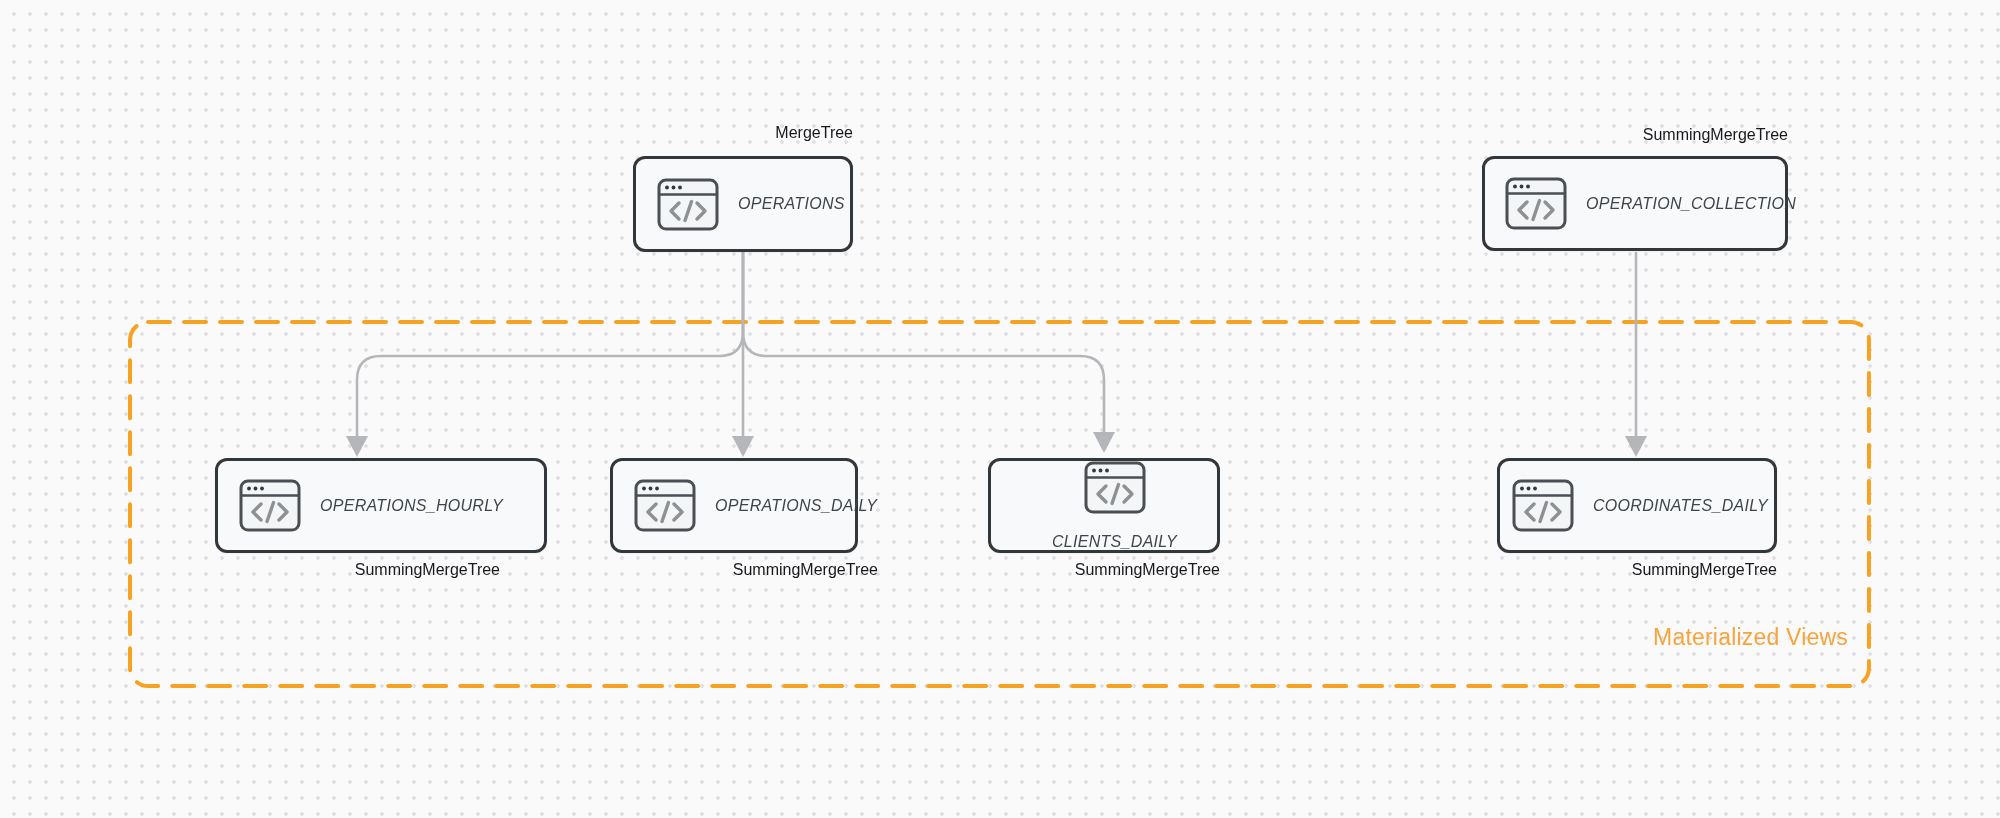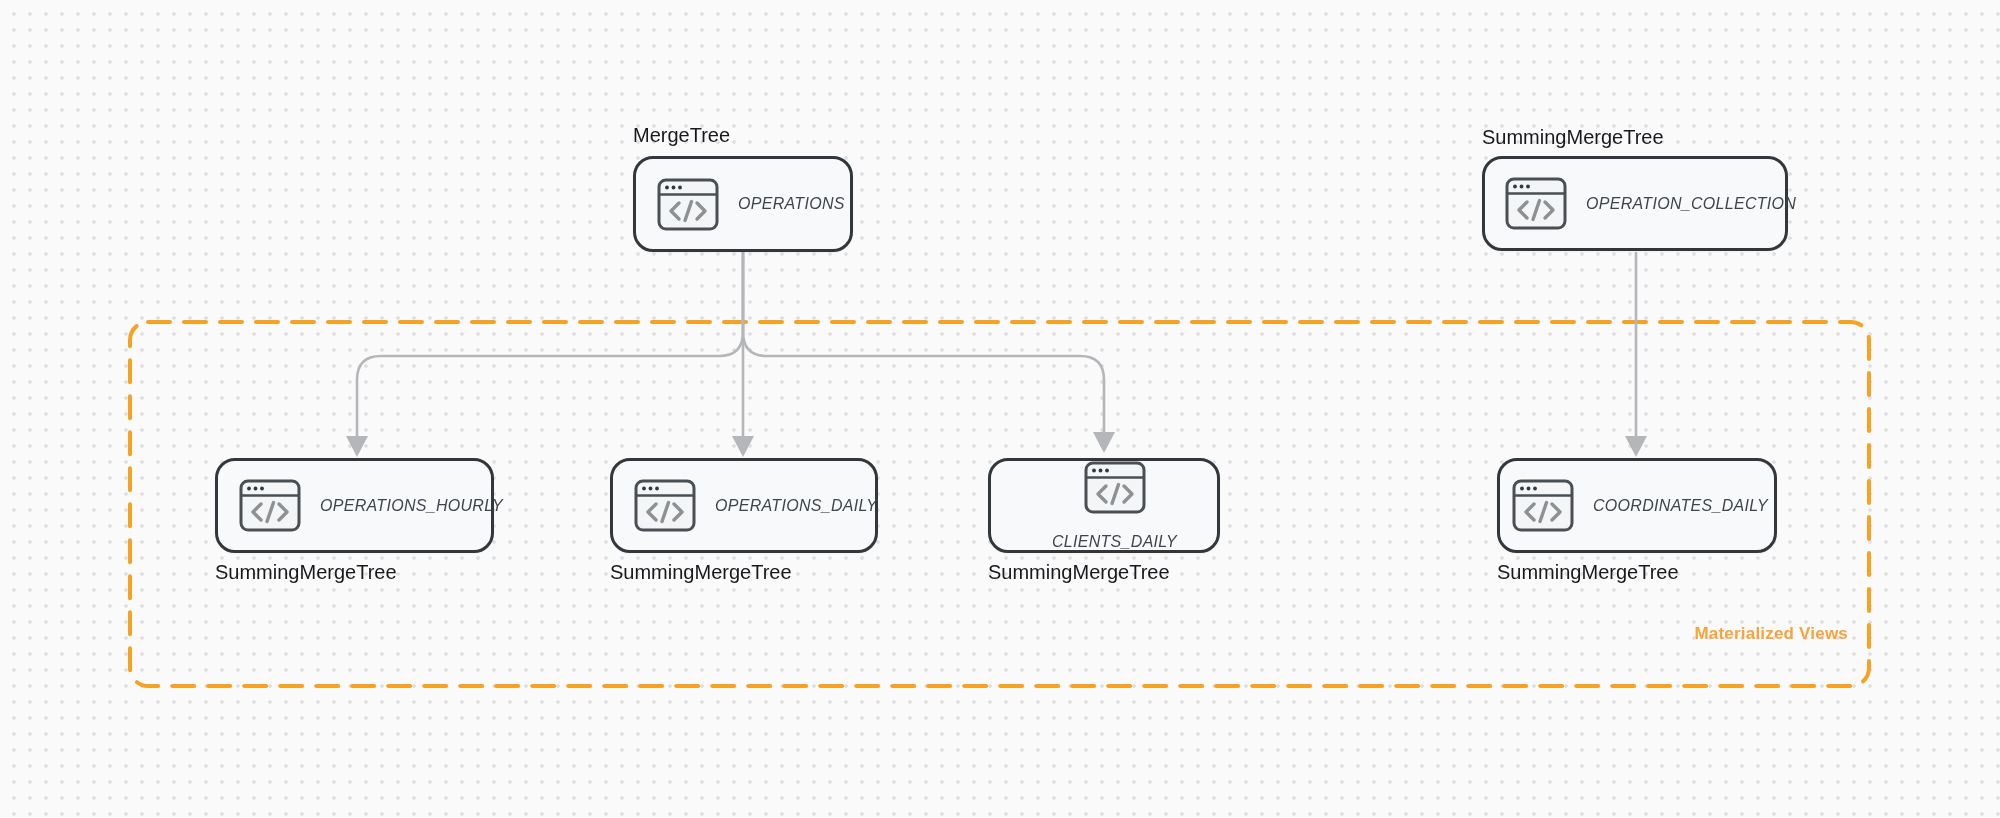--- a/index.html
+++ b/index.html
@@ -22,52 +22,52 @@
   }
   .node {
     position: absolute;
     box-sizing: border-box;
     display: flex;
     align-items: center;
     gap: 19px;
     padding-left: 21px;
     background: #f8f9fa;
     border: 3px solid #32373c;
-    border-radius: 20px;
+    border-radius: 12px;
     box-shadow: 0 1px 2px rgba(0,0,0,0.04);
   }
   .node-label {
     font-style: italic;
     font-size: 16px;
     letter-spacing: 0.3px;
     color: #3f444a;
     white-space: nowrap;
   }
   .engine-label {
     position: absolute;
-    text-align: left;
-    font-size: 20px;
+    text-align: right;
+    font-size: 16px;
     color: #17191c;
     white-space: nowrap;
   }
   .group-label {
     position: absolute;
     top: 624px;
     right: 152px;
-    font-size: 17px;
-    font-weight: 700;
+    font-size: 23px;
+    font-weight: 400;
     letter-spacing: 0.2px;
     color: #f8a33c;
     white-space: nowrap;
   }
   
   .n-operations            { left: 633px;  top: 156px; width: 220px; height: 96px; }
   .n-operation-collection  { left: 1482px; top: 156px; width: 306px; height: 95px; padding-left: 20px; }
-  .n-operations-hourly     { left: 215px;  top: 458px; width: 279px; height: 95px; }
-  .n-operations-daily      { left: 610px;  top: 458px; width: 268px; height: 95px; }
+  .n-operations-hourly     { left: 215px;  top: 458px; width: 332px; height: 95px; }
+  .n-operations-daily      { left: 610px;  top: 458px; width: 248px; height: 95px; }
   .n-clients-daily         { left: 988px;  top: 458px; width: 232px; height: 95px; flex-direction: column; }
   .n-coordinates-daily     { left: 1497px; top: 458px; width: 280px; height: 95px; padding-left: 12px; }
   
   .e-operations            { left: 633px;  top: 124px; width: 220px; }
   .e-operation-collection  { left: 1482px; top: 126px; width: 306px; }
   .e-operations-hourly     { left: 215px;  top: 561px; width: 285px; }
   .e-operations-daily      { left: 610px;  top: 561px; width: 268px; }
   .e-clients-daily         { left: 988px;  top: 561px; width: 232px; }
   .e-coordinates-daily     { left: 1497px; top: 561px; width: 280px; }
   .win-icon { flex: 0 0 auto; display: block; }

